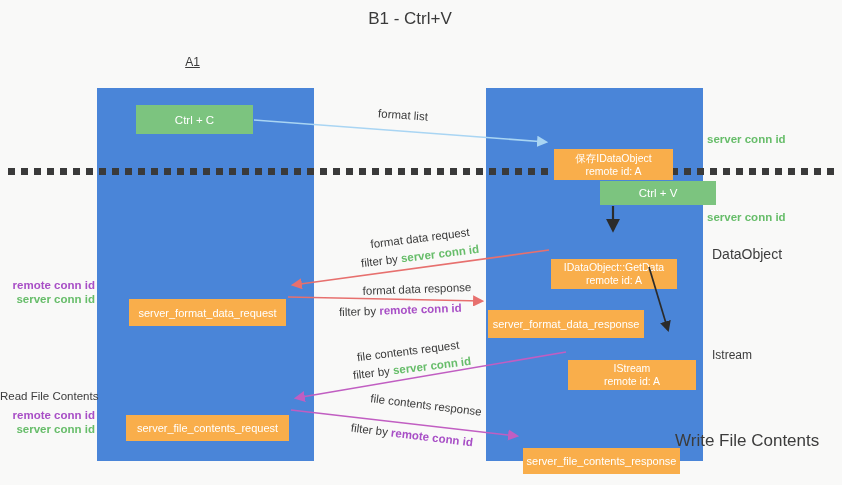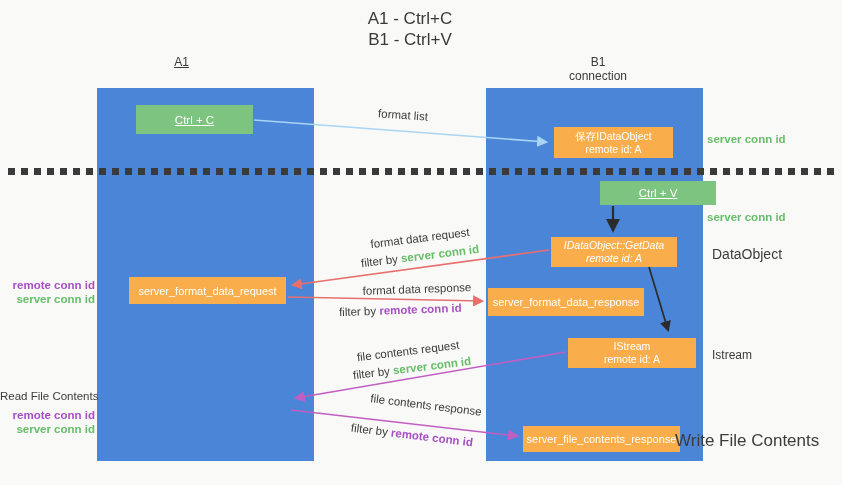--- a/index.html
+++ b/index.html
@@ -13,88 +13,86 @@
   .col { background:#4a85d8; }
   .title { text-align:center; font-size:17px; line-height:21px; color:#3a3a3a; }
   .lifeline-header { text-align:center; font-size:12px; line-height:14px; color:#3a3a3a; }
   .divider {
     background:repeating-linear-gradient(to right, #3a3a3a 0 7px, transparent 7px 13px);
   }
   .box {
     display:flex; flex-direction:column; align-items:center; justify-content:center;
     color:#ffffff; text-align:center; box-sizing:border-box;
   }
-  .green-box { background:#7cc47f; font-size:11.5px;text-decoration:underline; }
-  .orange-box { background:#f9ae4b; font-size:11px; }
+  .green-box { background:#7cc47f; font-size:11.5px; }
+  .orange-box { background:#f9ae4b; font-size:11px;margin-top:22px; }
   .two-line { font-size:10.5px; line-height:13px; }
   .flow-lbl { font-size:11.5px; text-align:center; white-space:nowrap; color:#3c3c3c; }
   .side-lbl { font-size:11.5px; white-space:nowrap; color:#3c3c3c; }
   .bold-green { color:#67bd6a; font-weight:bold; }
   .bold-purple { color:#a84fc6; font-weight:bold; }
   .conn-block { text-align:right; font-size:11.5px; line-height:14px; white-space:nowrap; }
   .rot-n7 { transform:rotate(-7deg); }
   .rot-n2 { transform:rotate(-2deg); }
   .rot-p4 { transform:rotate(4deg); }
   .rot-p7 { transform:rotate(7deg); }
   svg.arrows { left:0; top:0; pointer-events:none; }
 </style>
 </head>
 <body>
 
 <div class="stage">
 
   <div class="abs title" style="left:310px; top:8px; width:200px;">
-    <div>A1 - Ctrl+C</div>
     <div>B1 - Ctrl+V</div>
   </div>
 
-  <div class="abs lifeline-header" style="left:73px; top:55px; width:217px;text-decoration:underline;">
+  <div class="abs lifeline-header" style="left:84px; top:55px; width:217px;text-decoration:underline;">
     <div>A1</div>
-  </div>
-  <div class="abs lifeline-header" style="left:486px; top:55px; width:224px;">
-    <div>B1</div>
-    <div>connection</div>
   </div>
 
   <div class="abs col" style="left:97px; top:88px; width:217px; height:373px;"></div>
   <div class="abs col" style="left:486px; top:88px; width:217px; height:373px;"></div>
 
   <div class="abs divider" style="left:8px; top:168px; width:830px; height:7px;"></div>
 
   <div class="abs box green-box" style="left:136px; top:105px; width:117px; height:29px;">
     <span>Ctrl + C</span>
   </div>
 
   <div class="abs box orange-box two-line" style="left:554px; top:127px; width:119px; height:31px;">
     <span>保存IDataObject</span>
     <span>remote id: A</span>
   </div>
 
   <div class="abs box green-box" style="left:556px; top:181px; width:116px; height:24px;margin-left:44px;">
     <span>Ctrl + V</span>
   </div>
 
-  <div class="abs box orange-box two-line" style="left:551px; top:237px; width:126px; height:30px;font-style:italic;">
+  <div class="abs box orange-box two-line" style="left:551px; top:237px; width:126px; height:30px;">
     <span>IDataObject::GetData</span>
     <span>remote id: A</span>
   </div>
 
   <div class="abs box orange-box" style="left:488px; top:288px; width:156px; height:28px;">
     <span>server_format_data_response</span>
   </div>
 
   <div class="abs box orange-box" style="left:129px; top:277px; width:157px; height:27px;">
     <span>server_format_data_request</span>
   </div>
 
   <div class="abs box orange-box two-line" style="left:568px; top:338px; width:128px; height:30px;">
     <span>IStream</span>
     <span>remote id: A</span>
   </div>
 
+  <div class="abs box orange-box" style="left:126px; top:393px; width:163px; height:26px;">
+    <span>server_file_contents_request</span>
+  </div>
 
   <div class="abs box orange-box" style="left:523px; top:426px; width:157px; height:26px;">
     <span>server_file_contents_response</span>
   </div>
 
   <div class="abs flow-lbl rot-p4" style="left:353px; top:109px; width:100px;">
     <span>format list</span>
   </div>
 
   <div class="abs flow-lbl rot-n7" style="left:360px; top:232px; width:120px;">

